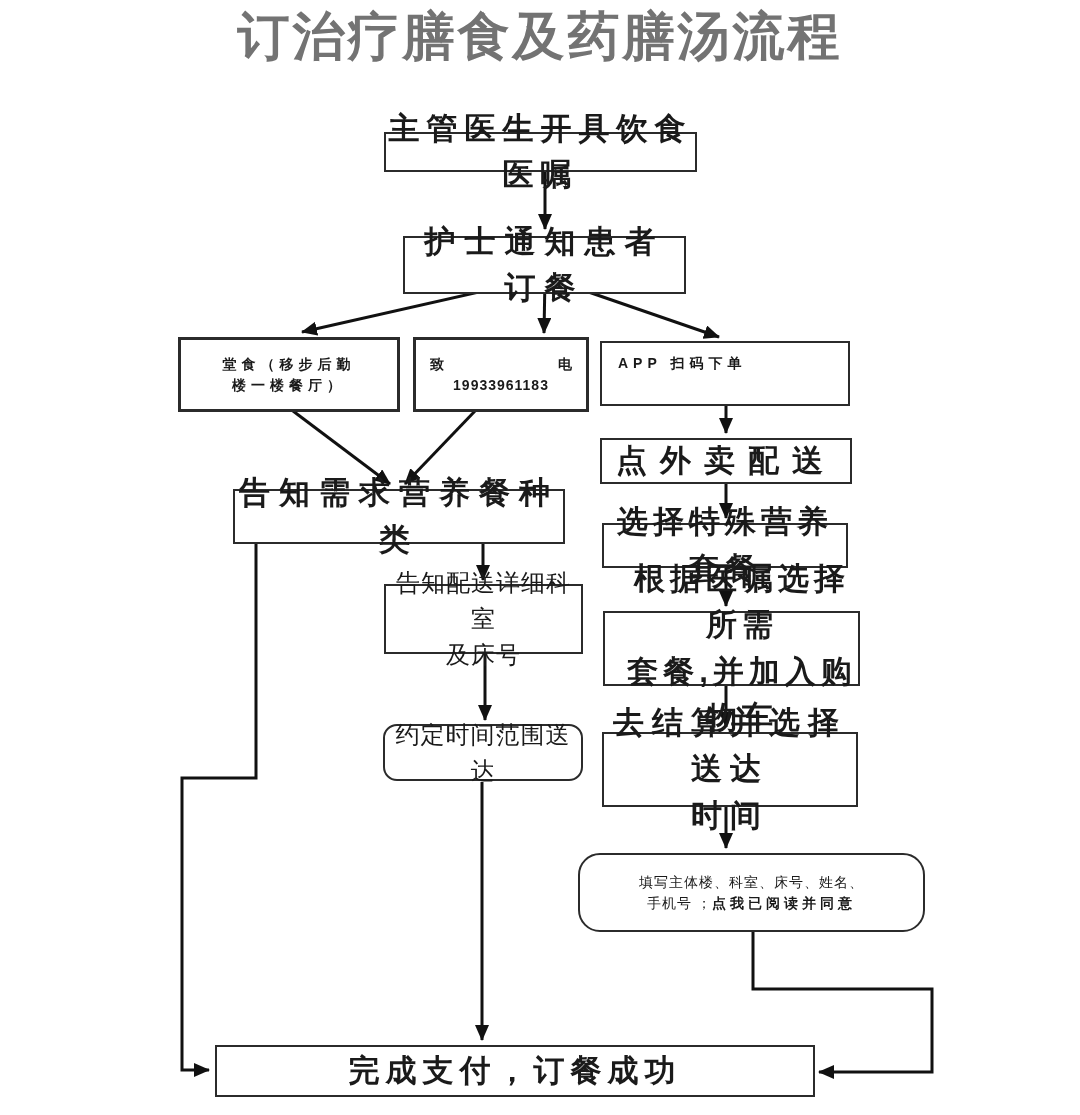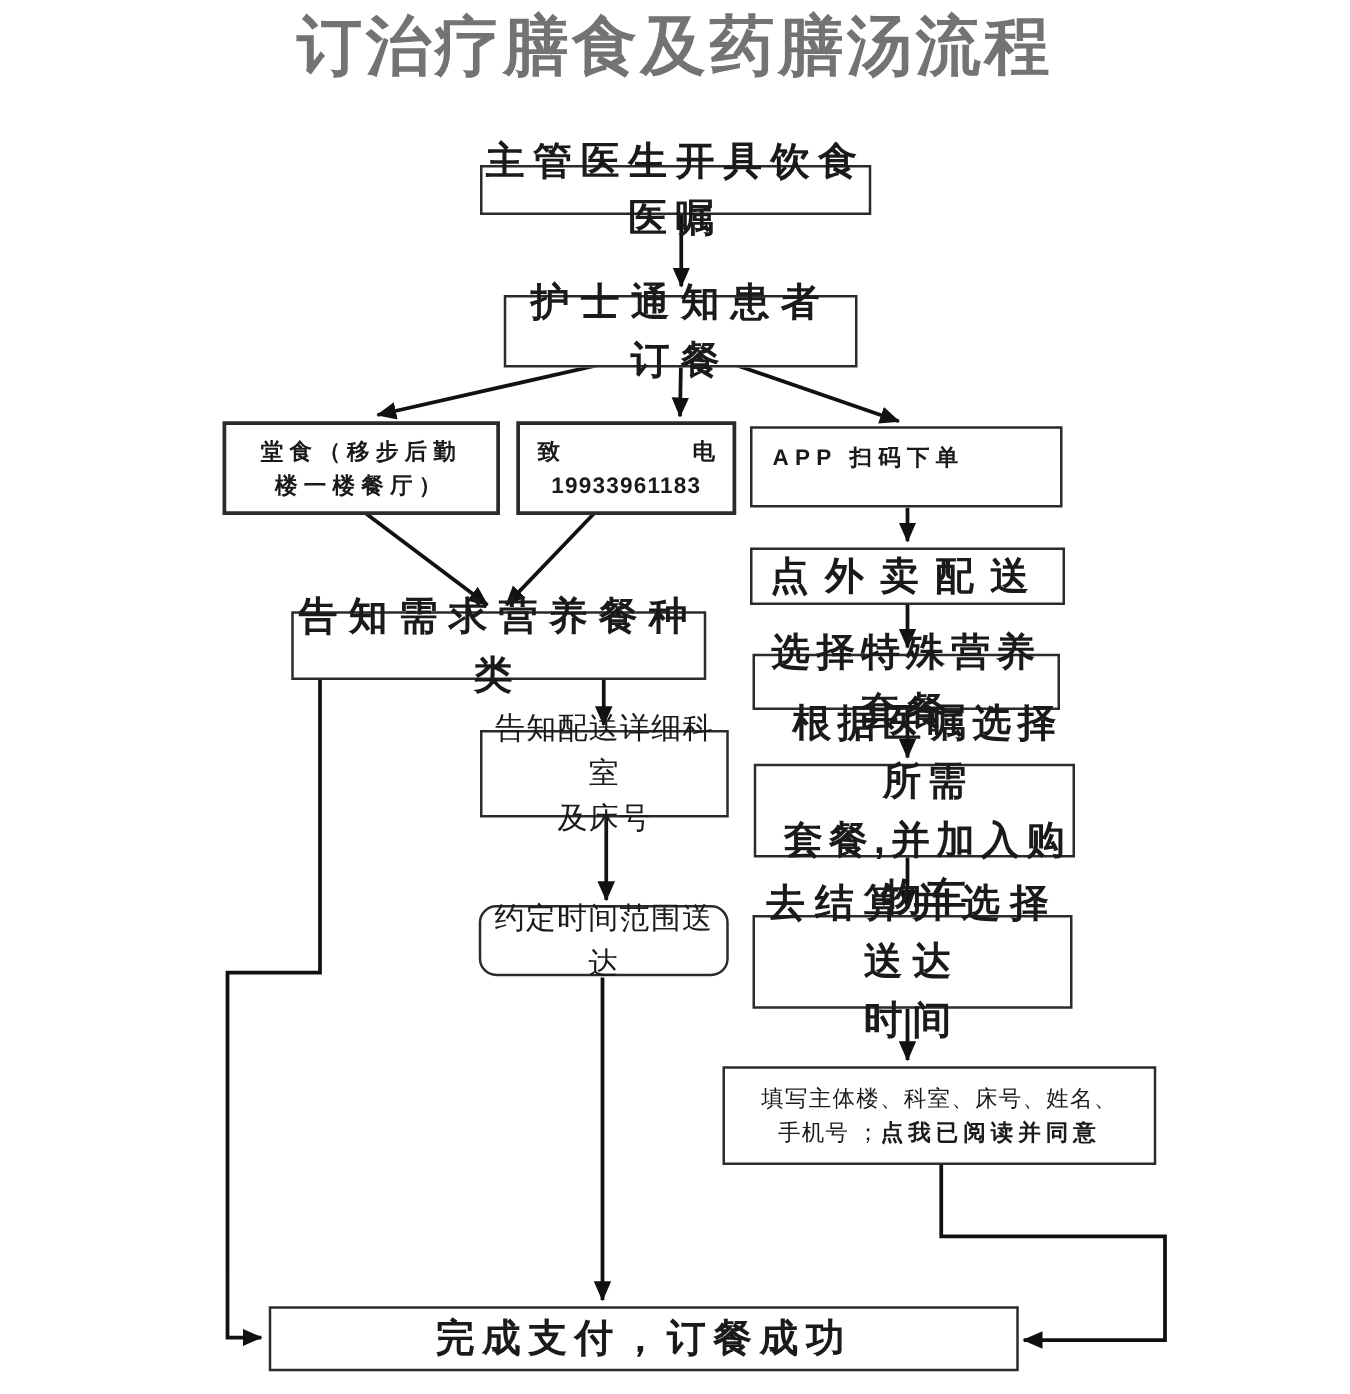--- a/index.html
+++ b/index.html
@@ -25,21 +25,21 @@
     display:flex;flex-direction:column;
     align-items:center;justify-content:center;
     text-align:center;
     line-height:1.5;
   }
   .bold{font-weight:bold;}
   .normalw{font-weight:normal;}
   #svg-connectors{position:absolute;left:0;top:0;pointer-events:none;}
   
   .t24{font-size:31px;}
-  .t22{font-size:18px;}
+  .t22{font-size:14px;}
   .t21{font-size:24px;}
   .phone-row{
     display:flex;justify-content:space-between;
     width:100%;box-sizing:border-box;padding:0 14px;
   }
 </style>
 </head>
 <body>
 
 <div id="canvas">
@@ -121,21 +121,21 @@
   <div class="node t24 bold" style="left:603px;top:611px;width:257px;height:75px;letter-spacing:5px;padding-left:21px;">
     <span>根据医嘱选择所需</span>
     <span>套餐,并加入购物车</span>
   </div>
 
   <div class="node t24 bold" style="left:602px;top:732px;width:256px;height:75px;letter-spacing:8px;">
     <span>去结算并选择送达</span>
     <span>时间</span>
   </div>
 
-  <div class="node t22 normalw" style="left:578px;top:853px;width:347px;height:79px;letter-spacing:1px;">
+  <div class="node t22 normalw" style="left:578px;top:853px;width:347px;height:79px;letter-spacing:1px;border-radius:22px;">
     <span>填写主体楼、科室、床号、姓名、</span>
     <span>
       <span>手机号 ；</span><span class="bold" style="letter-spacing:4px;">点我已阅读并同意</span>
     </span>
   </div>
 
   <div class="node t24 bold" style="left:215px;top:1045px;width:600px;height:52px;letter-spacing:6px;">
     <span>完成支付，订餐成功</span>
   </div>
 

